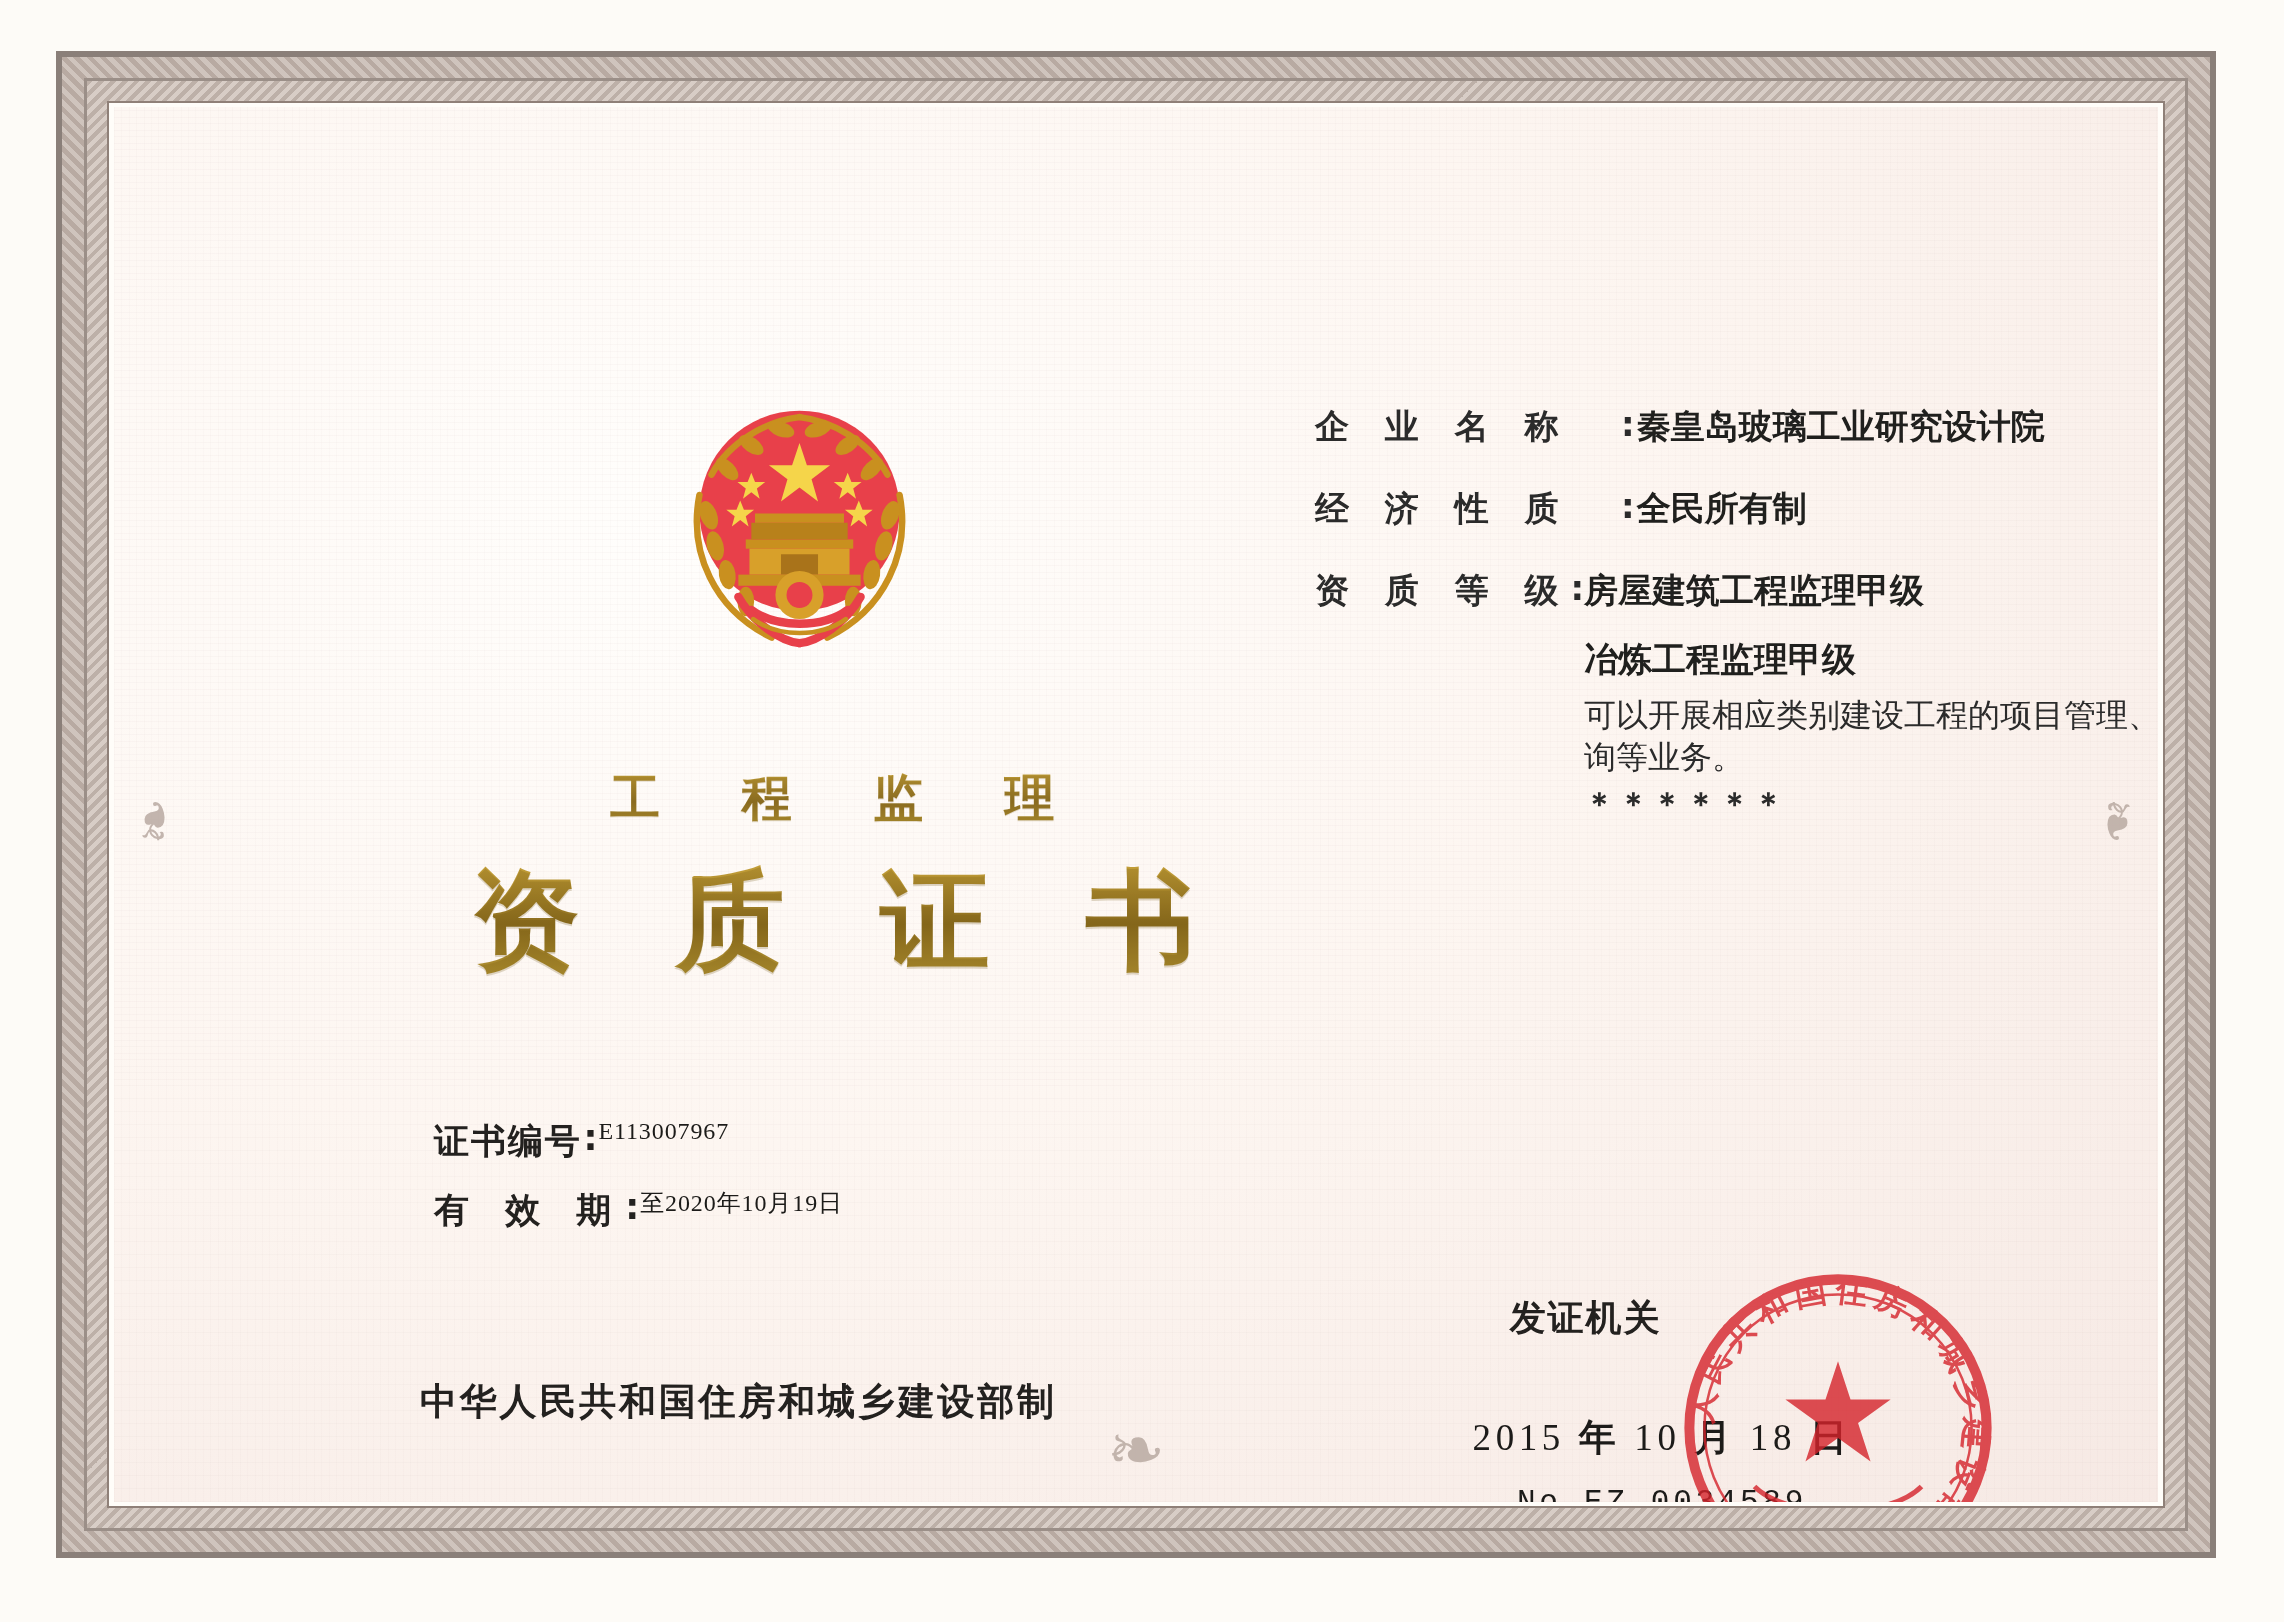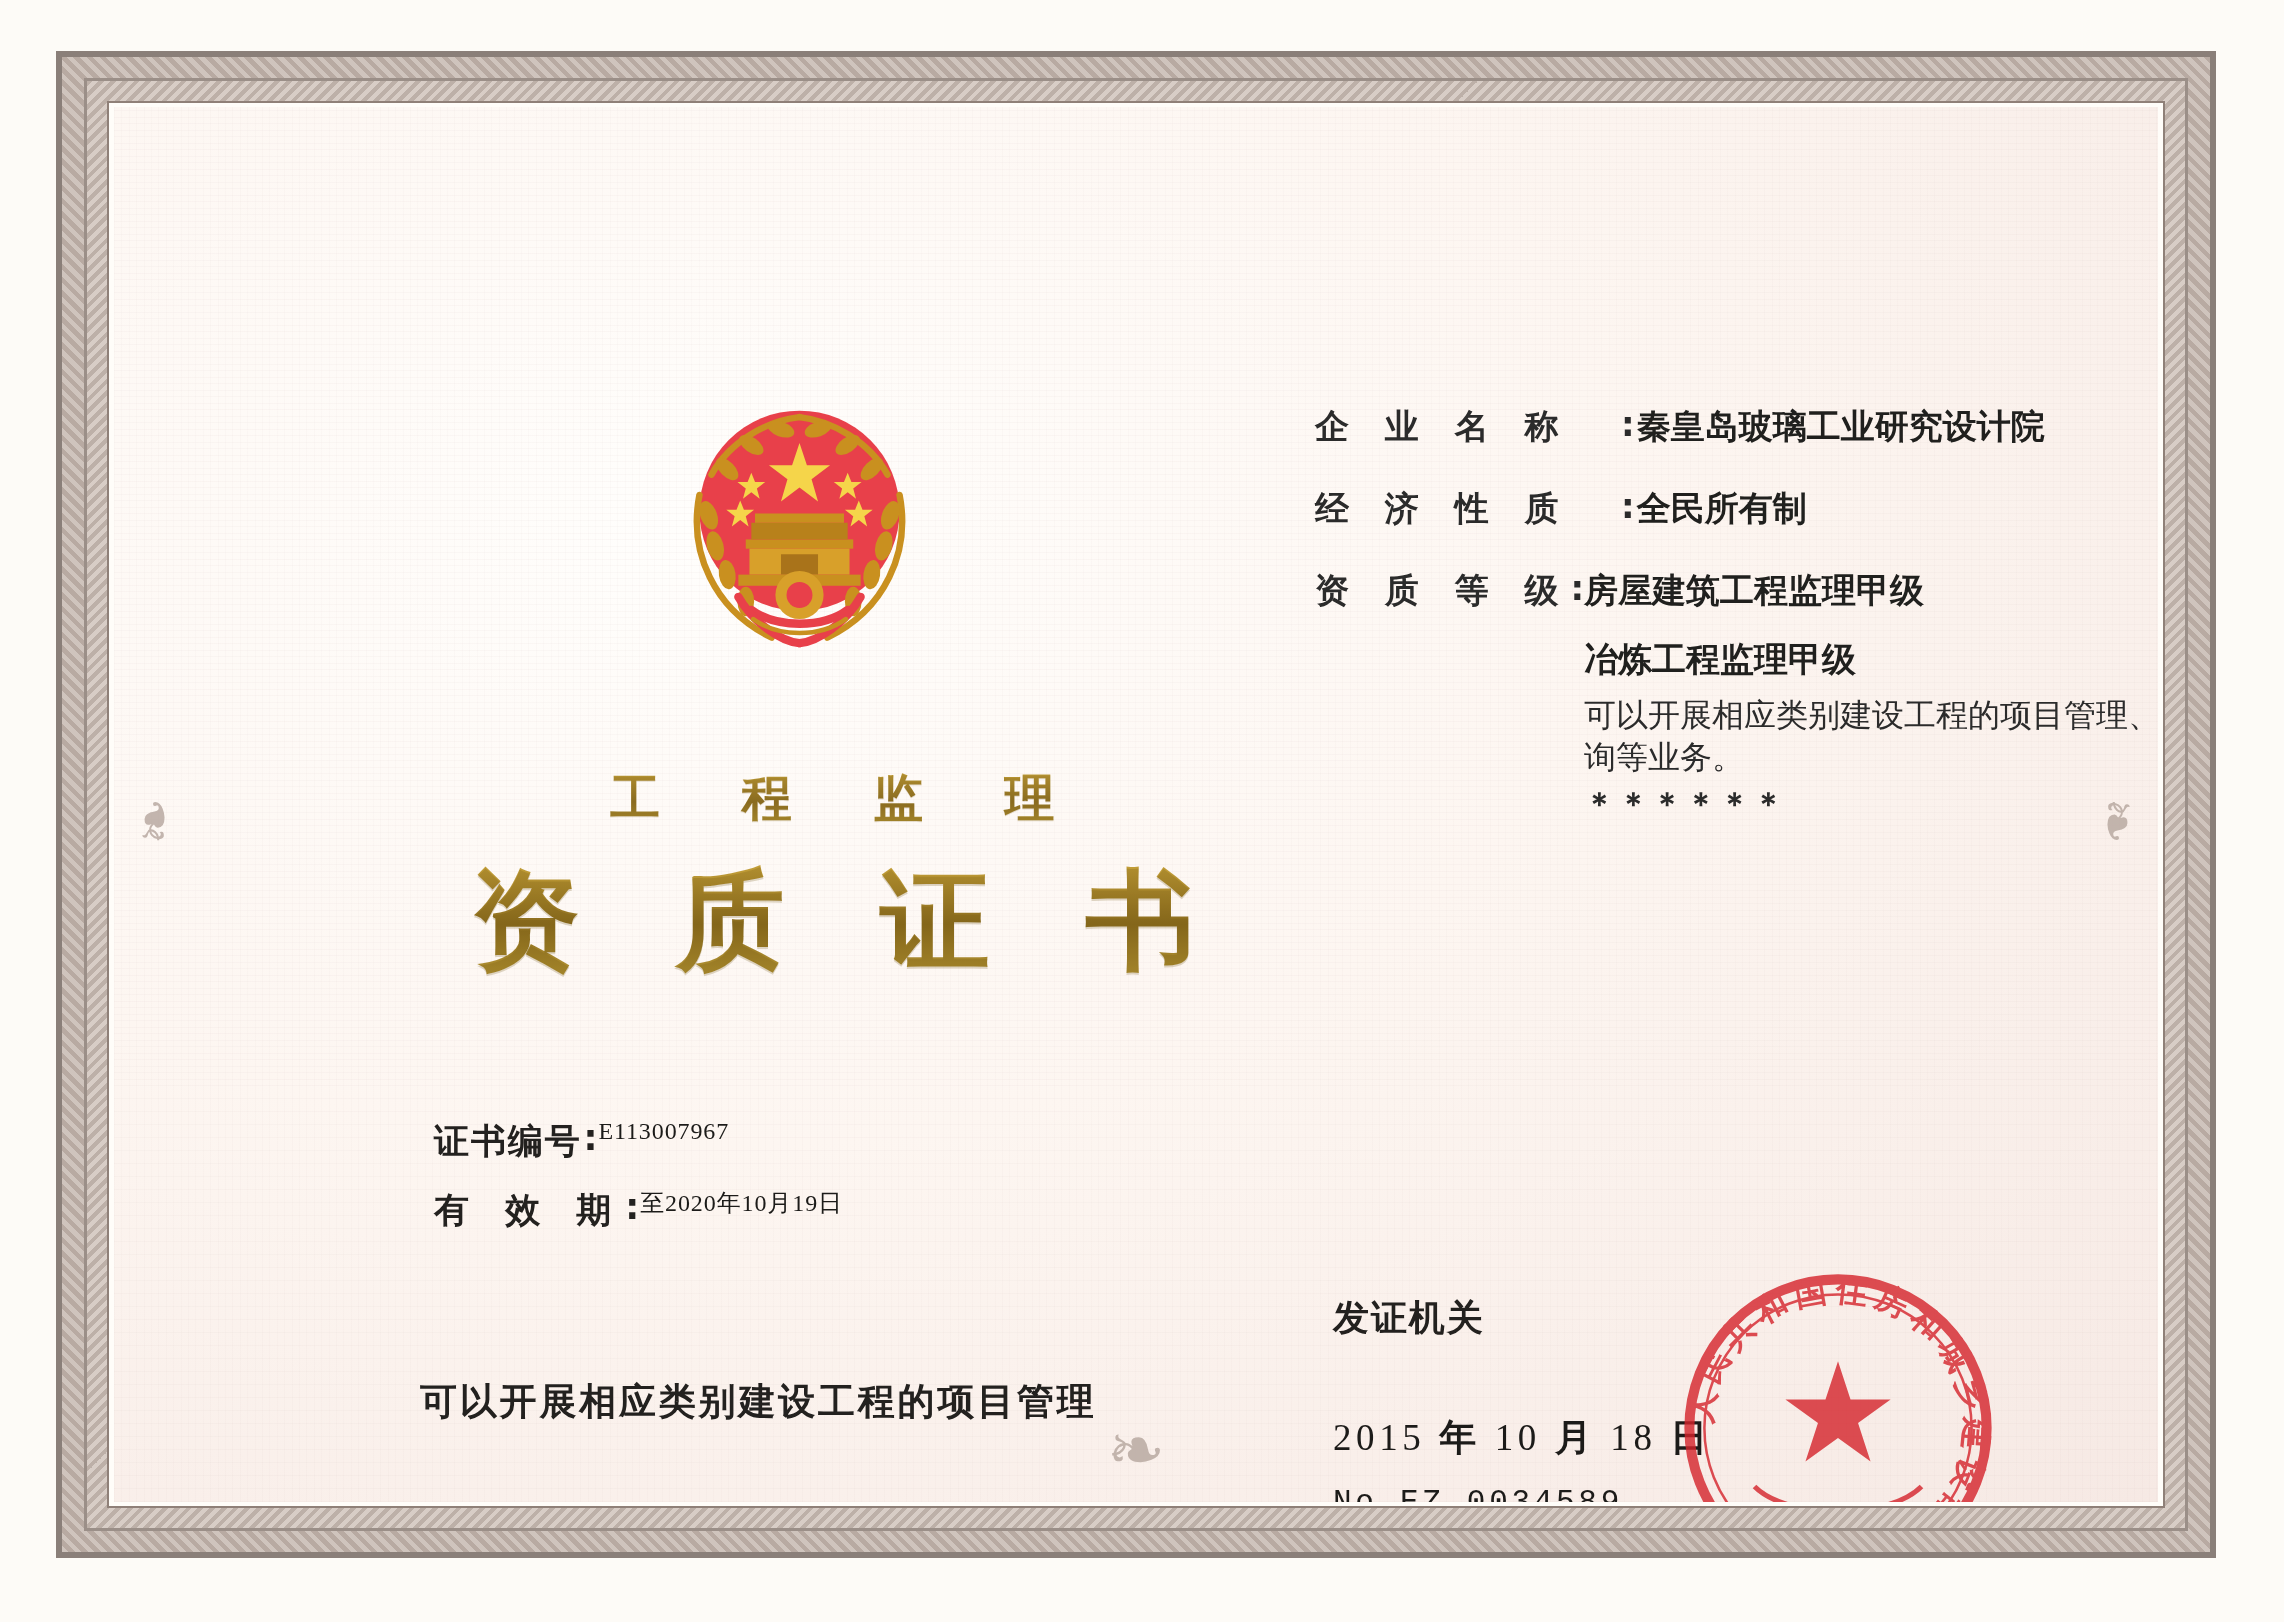--- a/index.html
+++ b/index.html
@@ -223,21 +223,21 @@
     font-weight: 700;
     color: #23211f;
     letter-spacing: 2.8px;
   }
 
   
   .issue-block {
     position: absolute;
     right: 167px; top: 1187px;
     width: 658px;
-    text-align: left;
+    text-align: center;
   }
   .issue-authority {
     font-family: "DejaVu Sans", sans-serif;
     font-size: 36px;
     font-weight: 700;
     color: #23211f;
     letter-spacing: 1.9px;
     margin-right: 153px;
   }
   .issue-date {
@@ -378,21 +378,21 @@
               <div class="info-colon">:</div>
               <div class="info-value">E113007967</div>
             </div>
             <div class="info-row">
               <div class="info-label spaced">有 效 期</div>
               <div class="info-colon">:</div>
               <div class="info-value">至2020年10月19日</div>
             </div>
           </div>
 
-          <div class="issuer-line">可以开展相应类别建设工程的项目管理</div>
+          <div class="issuer-line">中华人民共和国住房和城乡建设部制</div>
 
           <div class="issue-block">
             <div class="issue-authority">发证机关</div>
             <div class="issue-date">
               <span>2015</span>
               <span class="cn">年</span>
               <span>10</span>
               <span class="cn">月</span>
               <span>18</span>
               <span class="cn">日</span>

